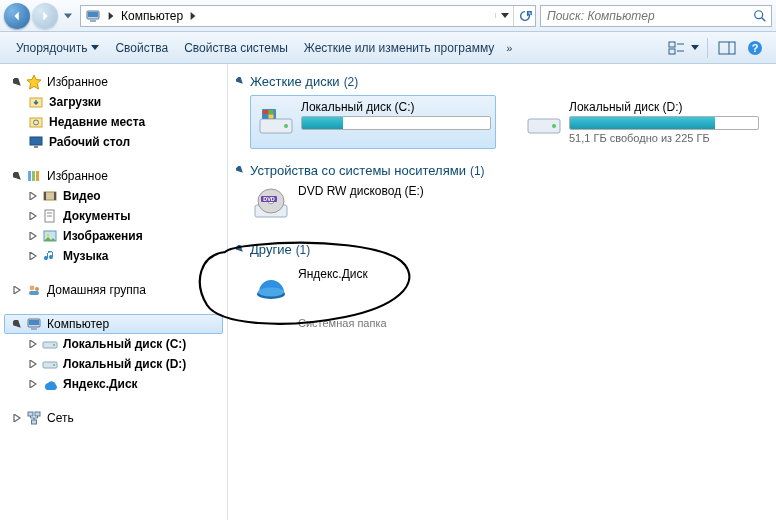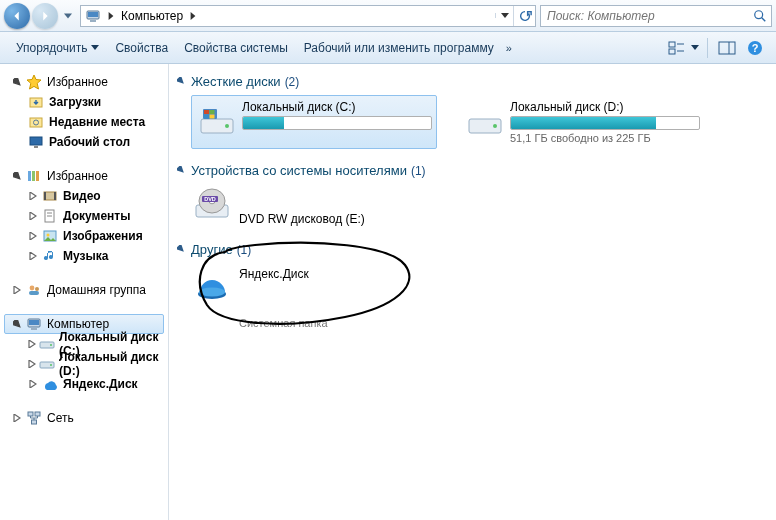--- a/index.html
+++ b/index.html
@@ -26,21 +26,21 @@
   .toolbar { height: 32px; background: linear-gradient(#f2f7fc,#dbe9f6); border-bottom: 1px solid #b8cde0; display: flex; align-items: center; padding: 0 8px; }
   .tb-item { color: #183a5a; padding: 4px 8px; display: flex; align-items: center; cursor: pointer; text-align: center; }
   .tb-item .dd { margin-left: 4px; }
   .tb-item .dd svg { width: 8px; height: 5px; fill: #183a5a; }
   .tb-spacer { flex: 1; }
   .tb-icon { width: 26px; height: 22px; display: flex; align-items: center; justify-content: center; cursor: pointer; margin-left: 2px; }
   .tb-sep { width: 1px; height: 20px; background: #b8cde0; margin: 0 4px; }
 
   
   .main { display: flex; height: calc(520px - 64px); }
-  .sidebar { width: 169px; border-right: 1px solid #d8e0e8; padding: 8px 4px; overflow: hidden; }
+  .sidebar { width: 228px; border-right: 1px solid #d8e0e8; padding: 8px 4px; overflow: hidden; }
   .content { flex: 1; padding: 10px 8px; overflow: hidden; position: relative; }
 
   
   .tree-group { margin-bottom: 14px; }
   .tree-row { display: flex; align-items: center; height: 20px; padding-left: 6px; cursor: pointer; border: 1px solid transparent; border-radius: 2px; }
   .tree-row.selected { background: linear-gradient(#e8f2fb,#cfe6f9); border: 1px solid #8ec1ee; }
   .tree-exp { width: 12px; height: 12px; display: flex; align-items: center; justify-content: center; margin-right: 2px; }
   .tree-exp svg { width: 8px; height: 8px; fill: none; stroke: #666; stroke-width: 1.2; }
   .tree-exp.open svg { fill: #444; stroke: #444; }
   .tree-icon { width: 18px; height: 18px; display: flex; align-items: center; justify-content: center; margin-right: 4px; }
@@ -54,21 +54,21 @@
   .section-count { color: #1a4c7e; }
   .drives-row { display: flex; gap: 22px; margin: 4px 0 14px 14px; }
   .drive-card { width: 246px; padding: 4px; display: flex; border: 1px solid transparent; border-radius: 2px; cursor: pointer; }
   .drive-card.selected { background: linear-gradient(#e8f2fb,#cfe6f9); border: 1px solid #8ec1ee; }
   .drive-icon { width: 42px; height: 42px; display: flex; align-items: center; justify-content: center; }
   .drive-info { flex: 1; padding-left: 4px; }
   .drive-name { font-size: 12px; margin-bottom: 2px; }
   .drive-bar { height: 14px; background: #fff; border: 1px solid #b0b0b0; border-radius: 2px; overflow: hidden; margin-bottom: 2px; }
   .drive-bar-fill { height: 100%; background: linear-gradient(#3ec6d8,#1a9ab0); }
   .drive-free { color: #666; font-size: 11px; }
-  .device-row { display: flex; align-items: flex-end; margin: 4px 0 16px 14px; cursor: pointer; }
+  .device-row { display: flex; align-items: flex-start; margin: 4px 0 16px 14px; cursor: pointer; }
   .device-icon { width: 42px; height: 42px; display: flex; align-items: center; justify-content: center; margin-right: 6px; }
   .other-row { display: flex; align-items: flex-start; margin: 4px 0 0 14px; cursor: pointer; }
   .other-icon { width: 42px; height: 42px; display: flex; align-items: center; justify-content: center; margin-right: 6px; }
   .other-sub { color: #777; font-size: 11px; margin-top: 36px; }
 
   
   .scribble { position: absolute; left: 195px; top: 237px; pointer-events: none; }
 
   svg { display: block; }
 </style>
@@ -138,21 +138,21 @@
   <div class="tb-item">
     <span>Упорядочить</span>
     <span class="dd">
         <svg viewBox="0 0 10 6">
           <path d="M0 0h10L5 6z"></path>
         </svg>
       </span>
   </div>
   <div class="tb-item">Свойства</div>
   <div class="tb-item">Свойства системы</div>
-  <div class="tb-item">Рабочий или изменить программу</div>
+  <div class="tb-item">Жесткие или изменить программу</div>
   <div class="tb-item" style="padding:4px 4px">
     <span style="font-size:11px">»</span>
   </div>
   <div class="tb-spacer"></div>
   <div class="tb-icon">
     <svg width="20" height="14" viewBox="0 0 20 14">
         <rect x="1" y="1" width="6" height="5" fill="none" stroke="#2d5c8a"></rect>
         <rect x="1" y="8" width="6" height="5" fill="none" stroke="#2d5c8a"></rect>
         <line x1="9" y1="3" x2="16" y2="3" stroke="#2d5c8a"></line>
         <line x1="9" y1="10" x2="16" y2="10" stroke="#2d5c8a"></line>

